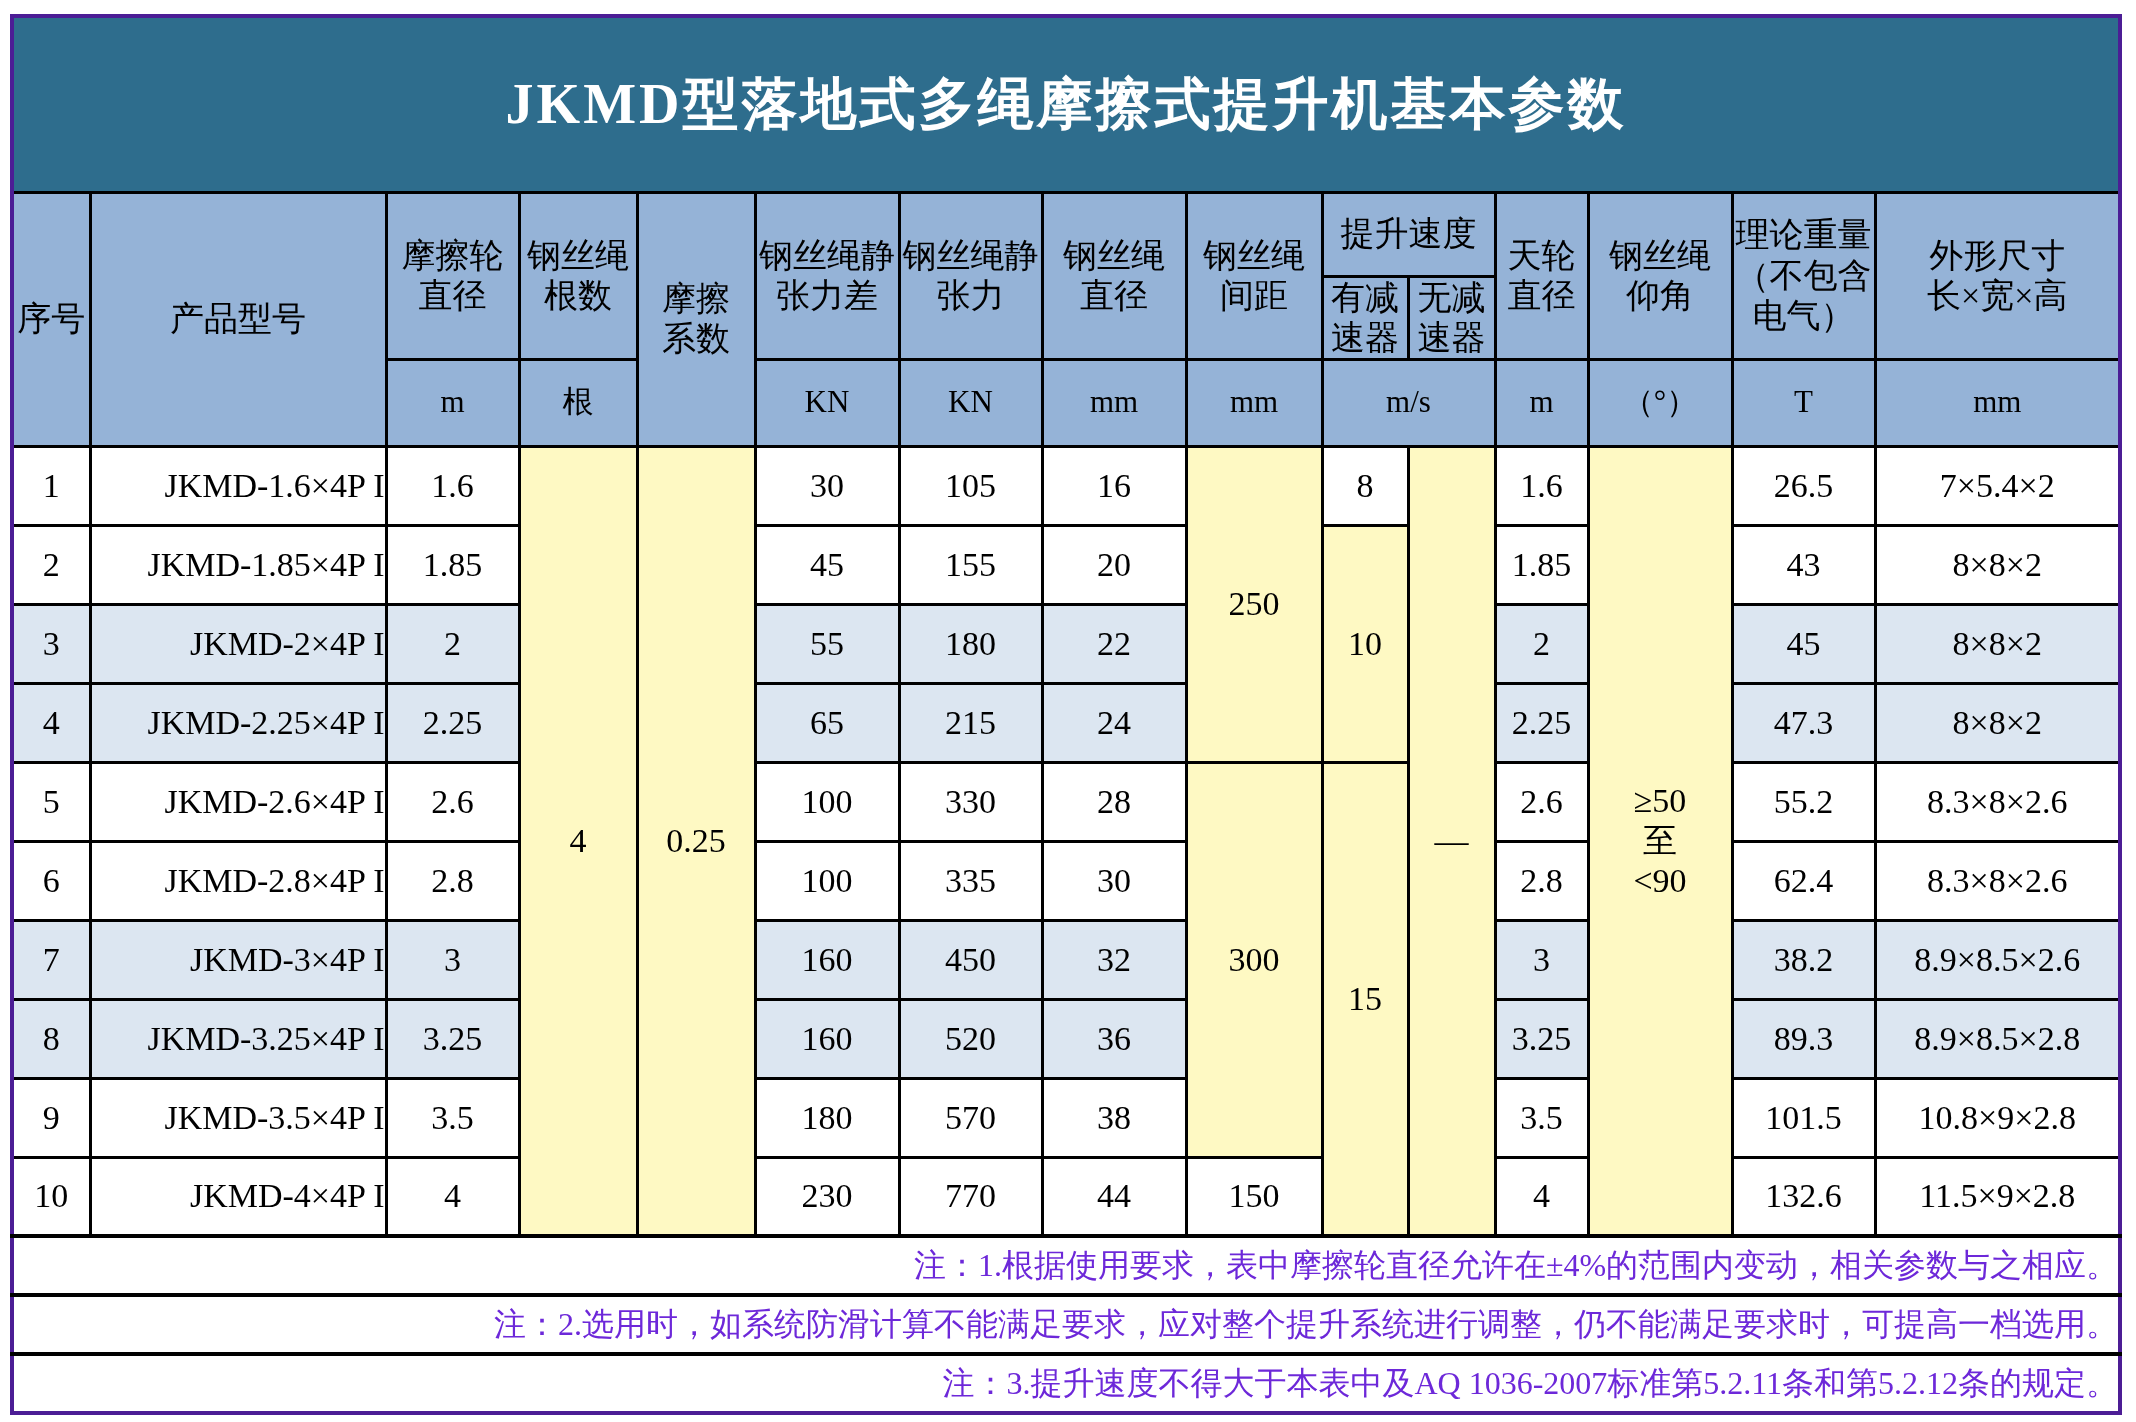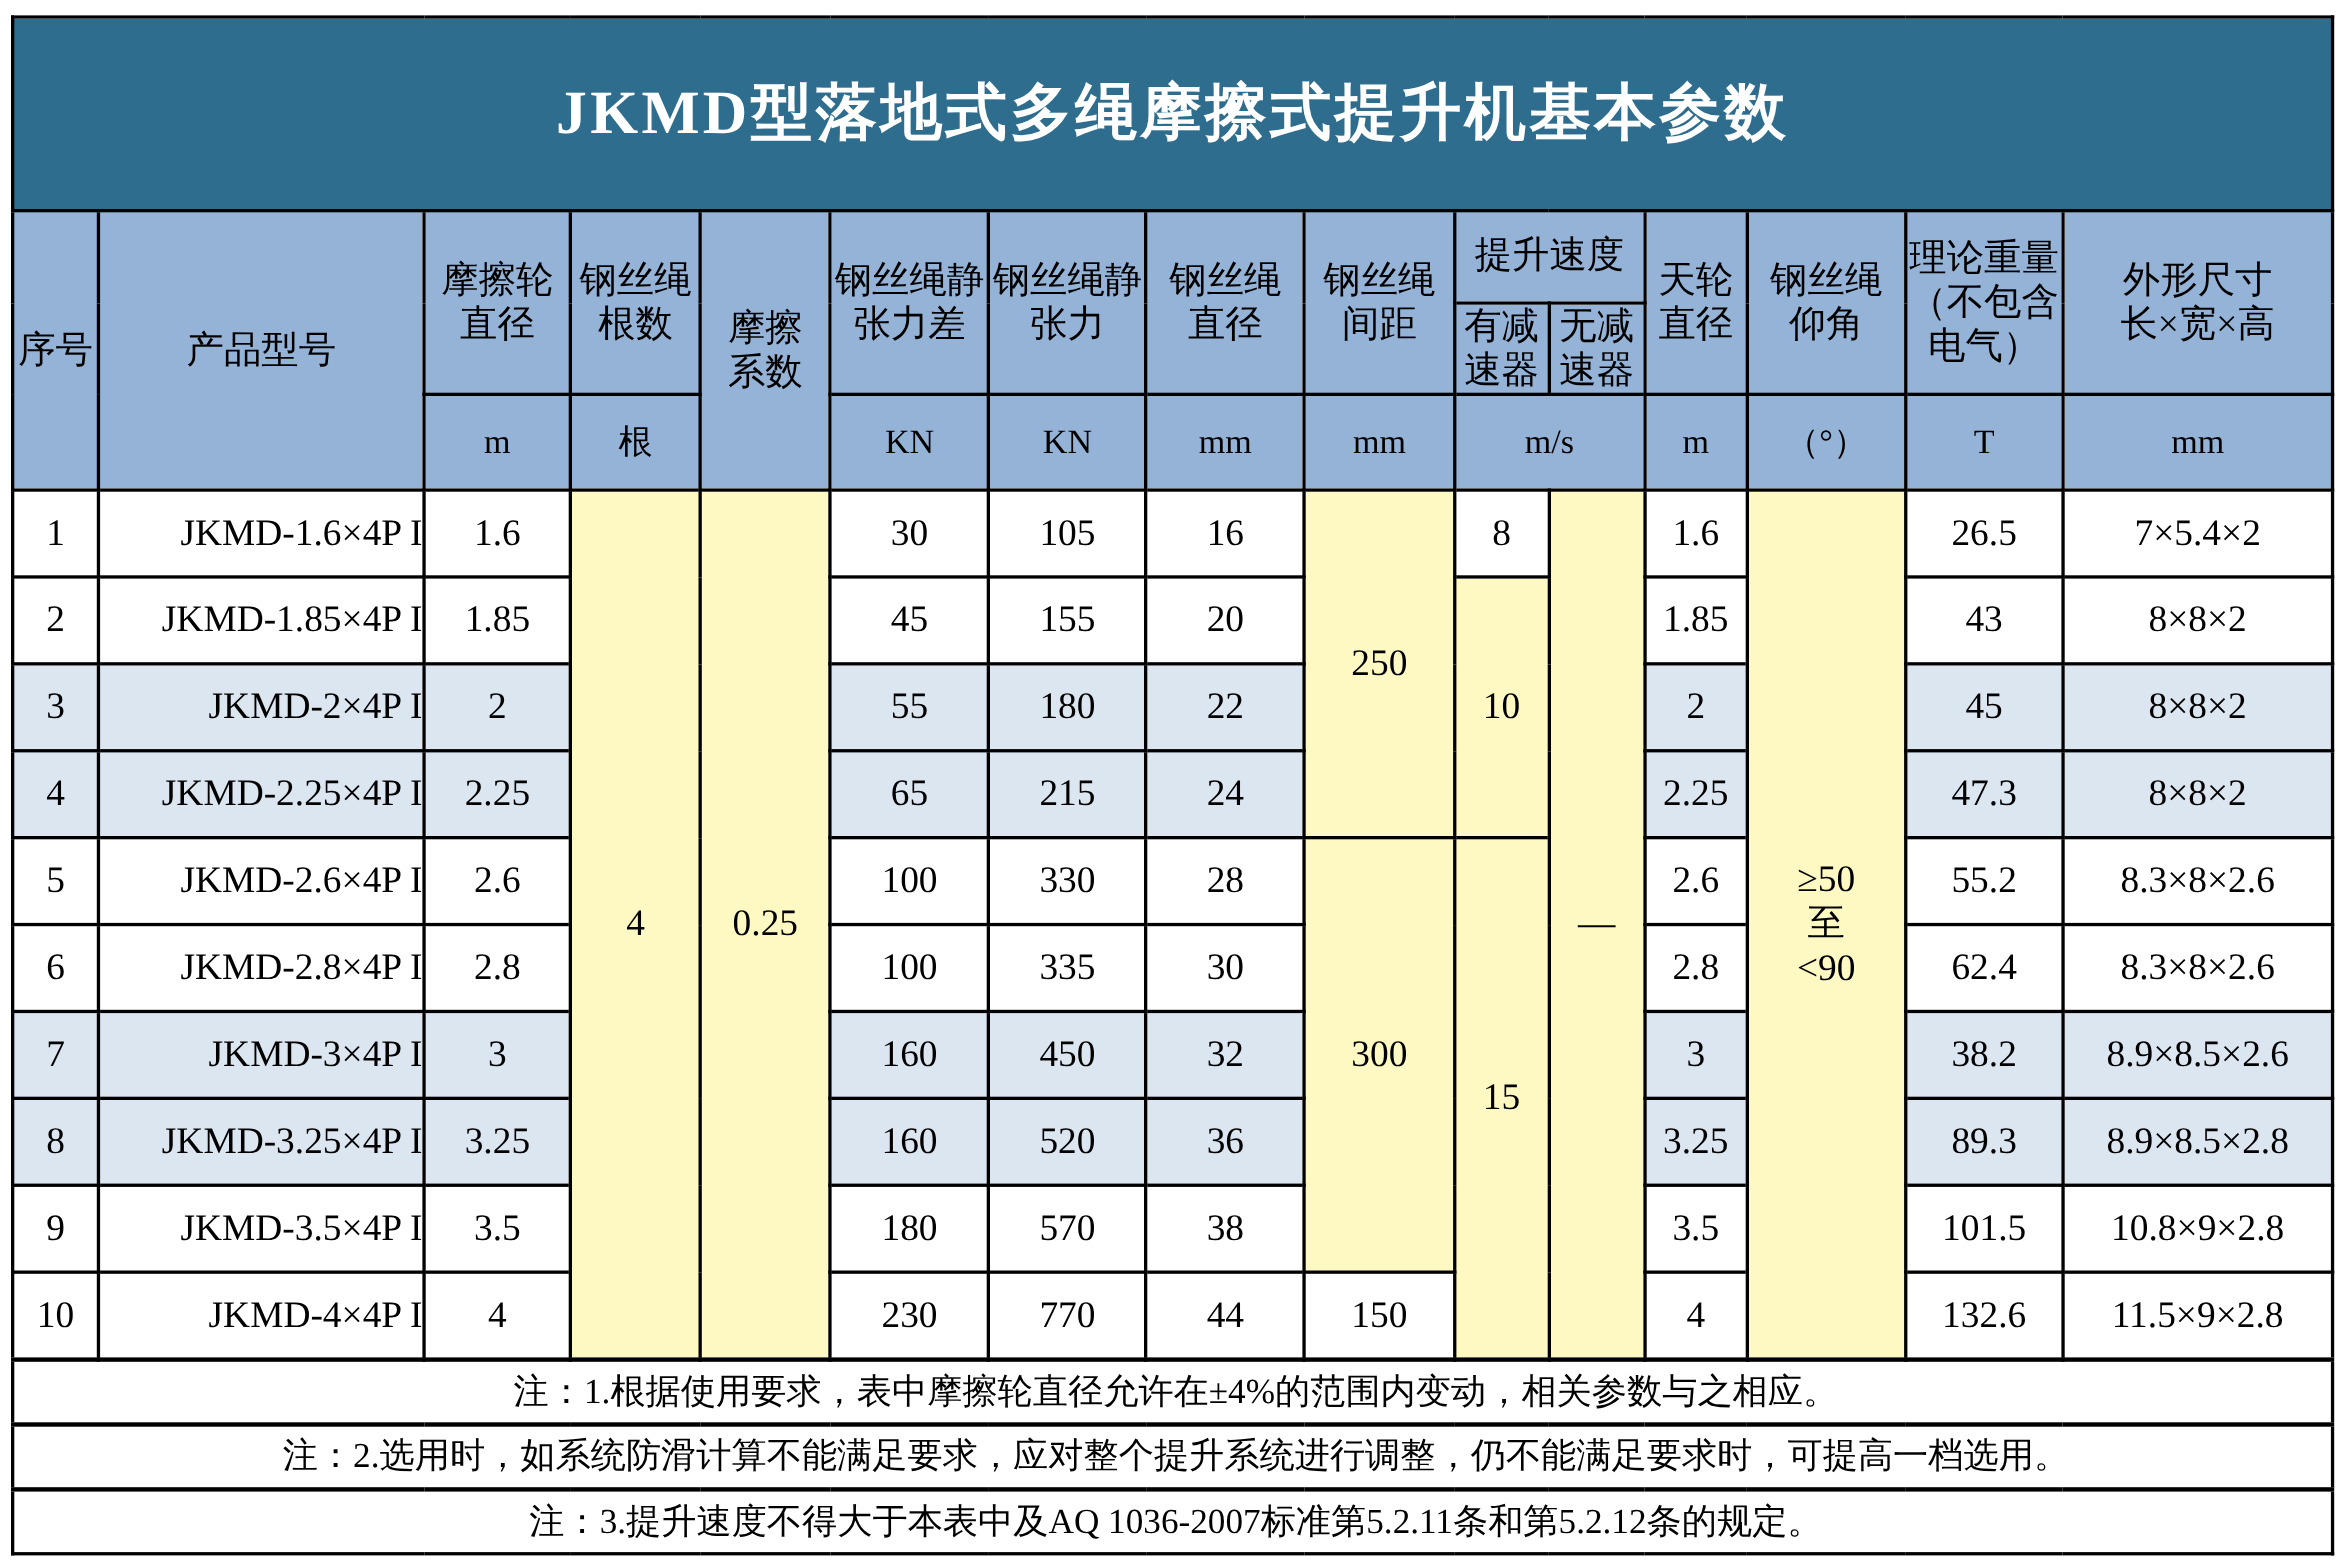--- a/index.html
+++ b/index.html
@@ -5,21 +5,21 @@
   html,body{margin:0;padding:0;background:#ffffff;}
   .page{
     width:2136px;height:1422px;box-sizing:border-box;
     padding:14px 14px 7px 10px;
     font-family:"Liberation Serif","DejaVu Serif",serif;
     color:#000;
   }
   table.params{
     border-collapse:collapse;table-layout:fixed;
     width:2112px;height:1400px;
-    border:1px solid #4c1d95;background:#fff;padding-left:15px;
+    border:4px solid #4c1d95;background:#fff;padding-left:15px;
   }
   td,th{
     border:3px solid #000;
     text-align:center;vertical-align:middle;
     padding:0;margin:0;overflow:hidden;
     white-space:pre-line;line-height:1.18;
     font-weight:normal;font-size:34px;
   }
   tr.title-row{height:176px;}
   .title-cell{
@@ -28,22 +28,22 @@
   }
   tr.h-name{height:84px;} tr.h-sub{height:81px;} tr.h-unit{height:87px;}
   th{background:#95b3d7;}
   tr.h-unit th{font-size:31px;}
   tbody.tbl-body tr{height:79px;}
   td.alt{background:#dce6f1;}
   td.mcell{background:#fef9c3;}
   td.left{text-align:right;padding-left:5px;white-space:nowrap;}
   tr.note-row{height:59px;}
   tr.note-row td{
-    text-align:center;padding-left:6px;
-    color:#000000;font-size:32px;
+    text-align:right;padding-left:6px;
+    color:#6d28d9;font-size:32px;
     border-top-width:4px;white-space:nowrap;
   }
 </style>
 </head>
 <body>
 
 <div class="page">
   <table class="params">
     <colgroup id="cols">
         <col style="width: 78px;">

